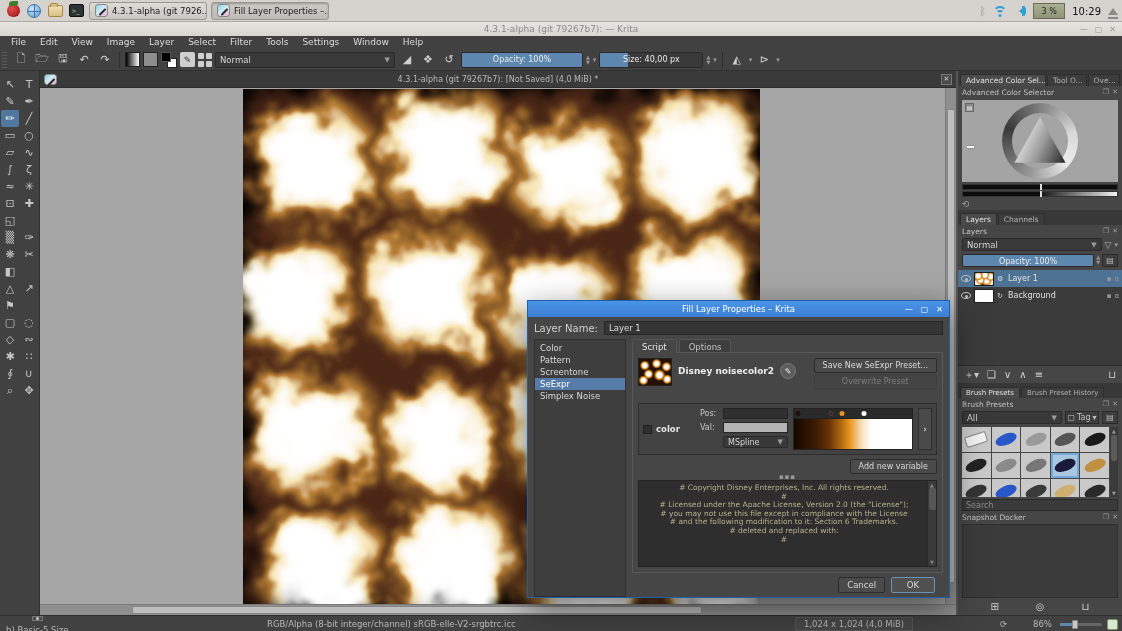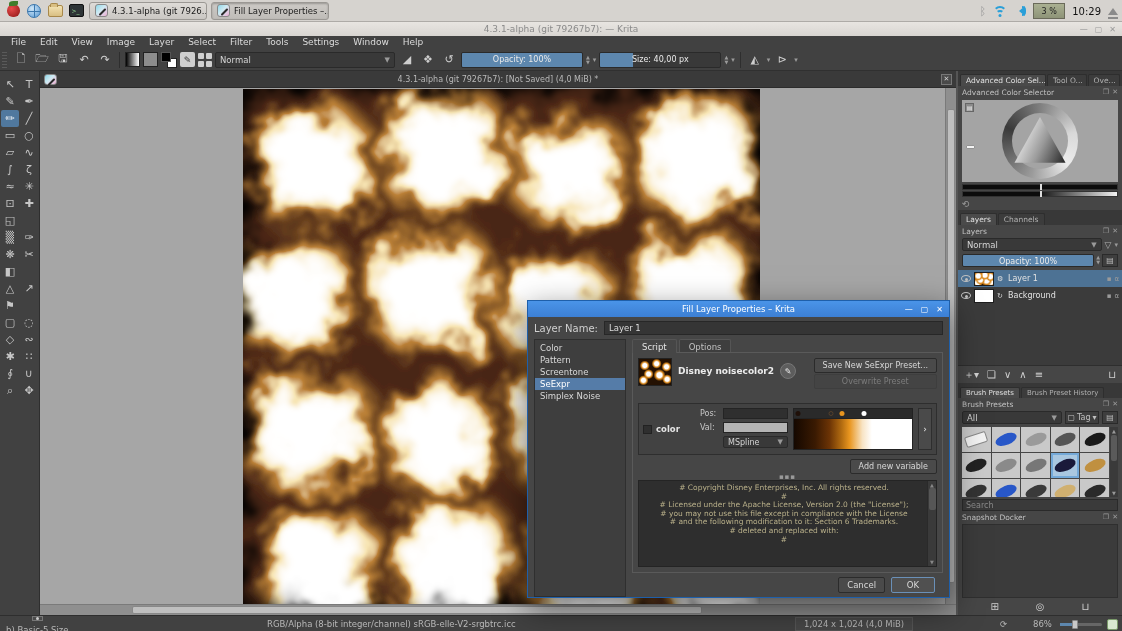--- a/index.html
+++ b/index.html
@@ -299,21 +299,21 @@
     <span class="tbtn">↺</span>
     <div class="slider" style="width:122px;">
       <span class="fill" style="width:100%;"></span>
       <span class="slab">Opacity: 100%</span>
     </div>
     <span class="spin">
         <span>▲</span>
         <span>▼</span>
       </span>
     <span class="tinyarr">▾</span>
-    <div class="slider" style="width:122px;">
+    <div class="slider" style="width:104px;">
       <span class="fill" style="width:27%;"></span>
       <span class="slab">Size: 40,00 px</span>
     </div>
     <span class="spin">
         <span>▲</span>
         <span>▼</span>
       </span>
     <span class="tinyarr">▾</span>
     <span class="tsep"></span>
     <span class="tbtn">◭</span>

